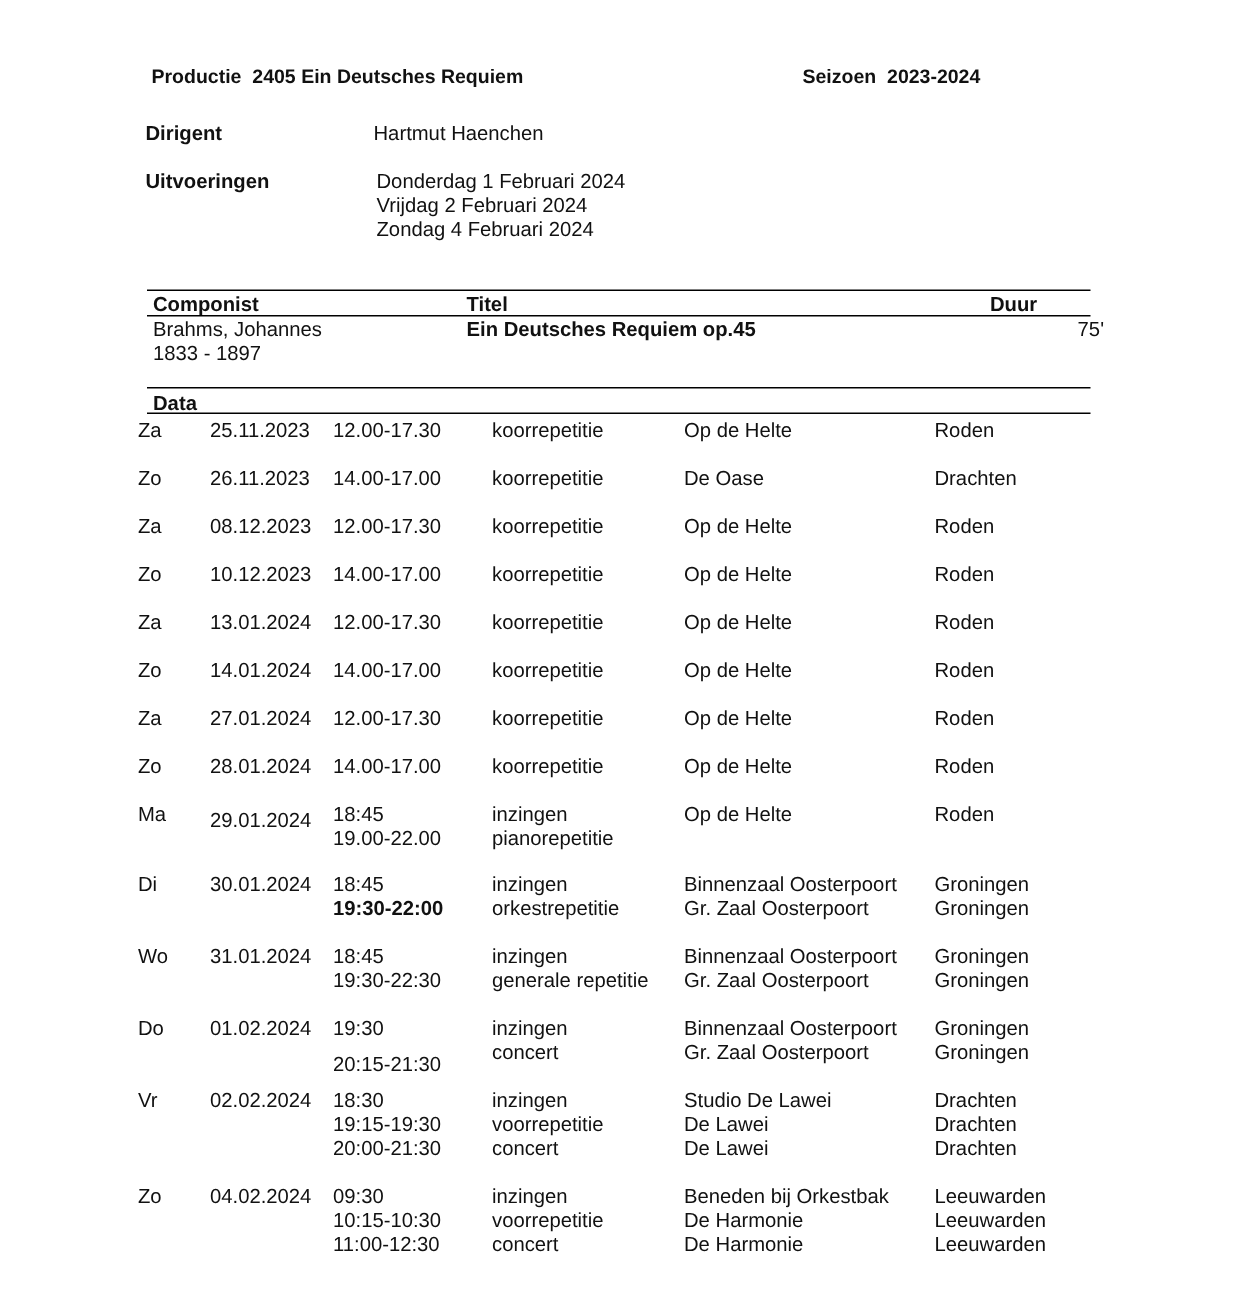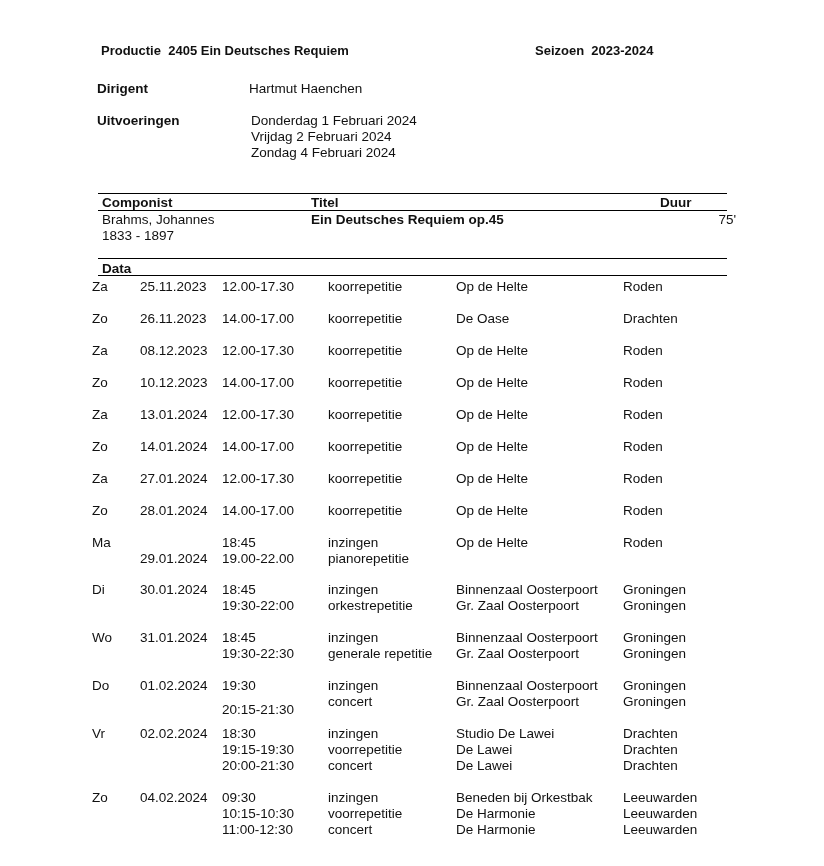--- a/index.html
+++ b/index.html
@@ -113,38 +113,38 @@
     <div class="row" style="top: 503px;">
       <div class="c c0" style="top: 0px;">Zo</div>
       <div class="c c1" style="top: 0px;">28.01.2024</div>
       <div class="c c2" style="top: 0px;">14.00-17.00</div>
       <div class="c c3" style="top: 0px;">koorrepetitie</div>
       <div class="c c4" style="top: 0px;">Op de Helte</div>
       <div class="c c5" style="top: 0px;">Roden</div>
     </div>
     <div class="row" style="top: 535px;">
       <div class="c c0" style="top: 0px;">Ma</div>
-      <div class="c c1" style="top: 16px; text-align: center;">29.01.2024</div>
+      <div class="c c1" style="top: 4px; text-align: center;">29.01.2024</div>
       <div class="c c2" style="top: 0px;">18:45</div>
       <div class="c c3" style="top: 0px;">inzingen</div>
       <div class="c c4" style="top: 0px;">Op de Helte</div>
       <div class="c c5" style="top: 0px;">Roden</div>
       <div class="c c2" style="top: 16px;">19.00-22.00</div>
       <div class="c c3" style="top: 16px;">pianorepetitie</div>
       <div class="c c4" style="top: 16px;"></div>
       <div class="c c5" style="top: 16px;"></div>
     </div>
     <div class="row" style="top: 582px;">
       <div class="c c0" style="top: 0px;">Di</div>
       <div class="c c1" style="top: 0px;">30.01.2024</div>
       <div class="c c2" style="top: 0px;">18:45</div>
       <div class="c c3" style="top: 0px;">inzingen</div>
       <div class="c c4" style="top: 0px;">Binnenzaal Oosterpoort</div>
       <div class="c c5" style="top: 0px;">Groningen</div>
-      <div class="c c2" style="top: 16px;">19:30-22:00</div>
+      <div class="c c2" style="top: 16px; font-weight: bold;">19:30-22:00</div>
       <div class="c c3" style="top: 16px;">orkestrepetitie</div>
       <div class="c c4" style="top: 16px;">Gr. Zaal Oosterpoort</div>
       <div class="c c5" style="top: 16px;">Groningen</div>
     </div>
     <div class="row" style="top: 630px;">
       <div class="c c0" style="top: 0px;">Wo</div>
       <div class="c c1" style="top: 0px;">31.01.2024</div>
       <div class="c c2" style="top: 0px;">18:45</div>
       <div class="c c3" style="top: 0px;">inzingen</div>
       <div class="c c4" style="top: 0px;">Binnenzaal Oosterpoort</div>

